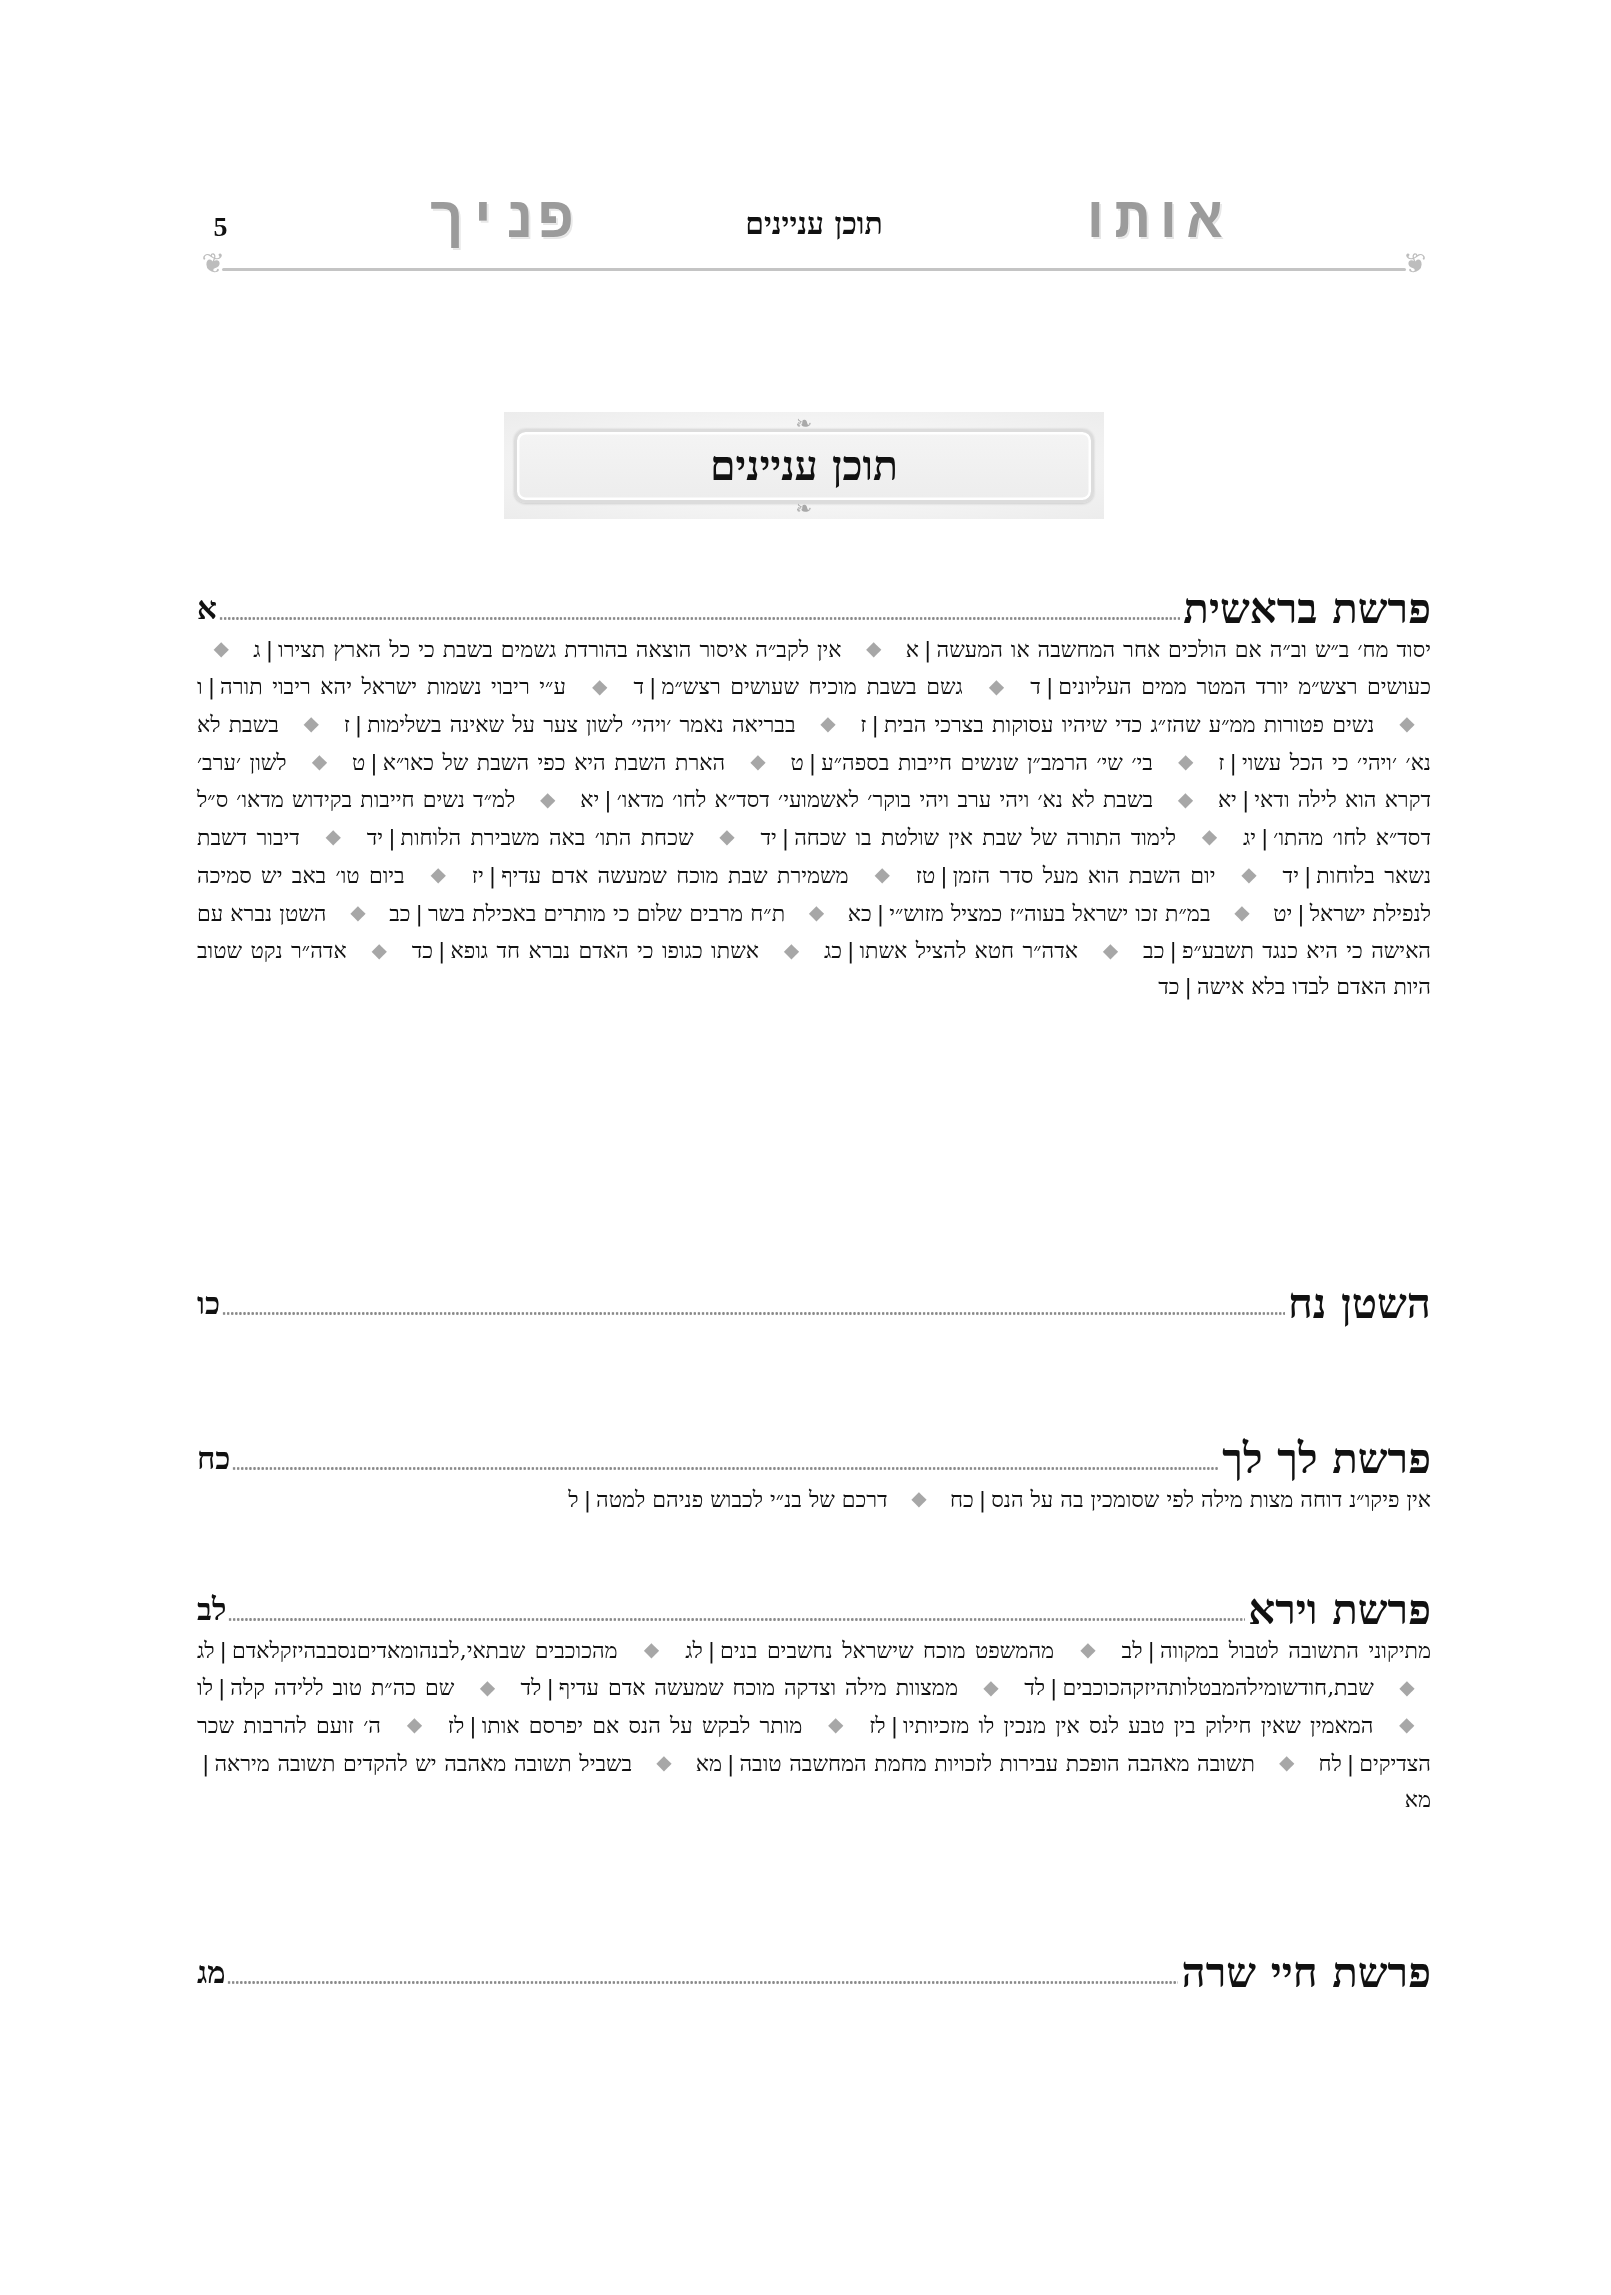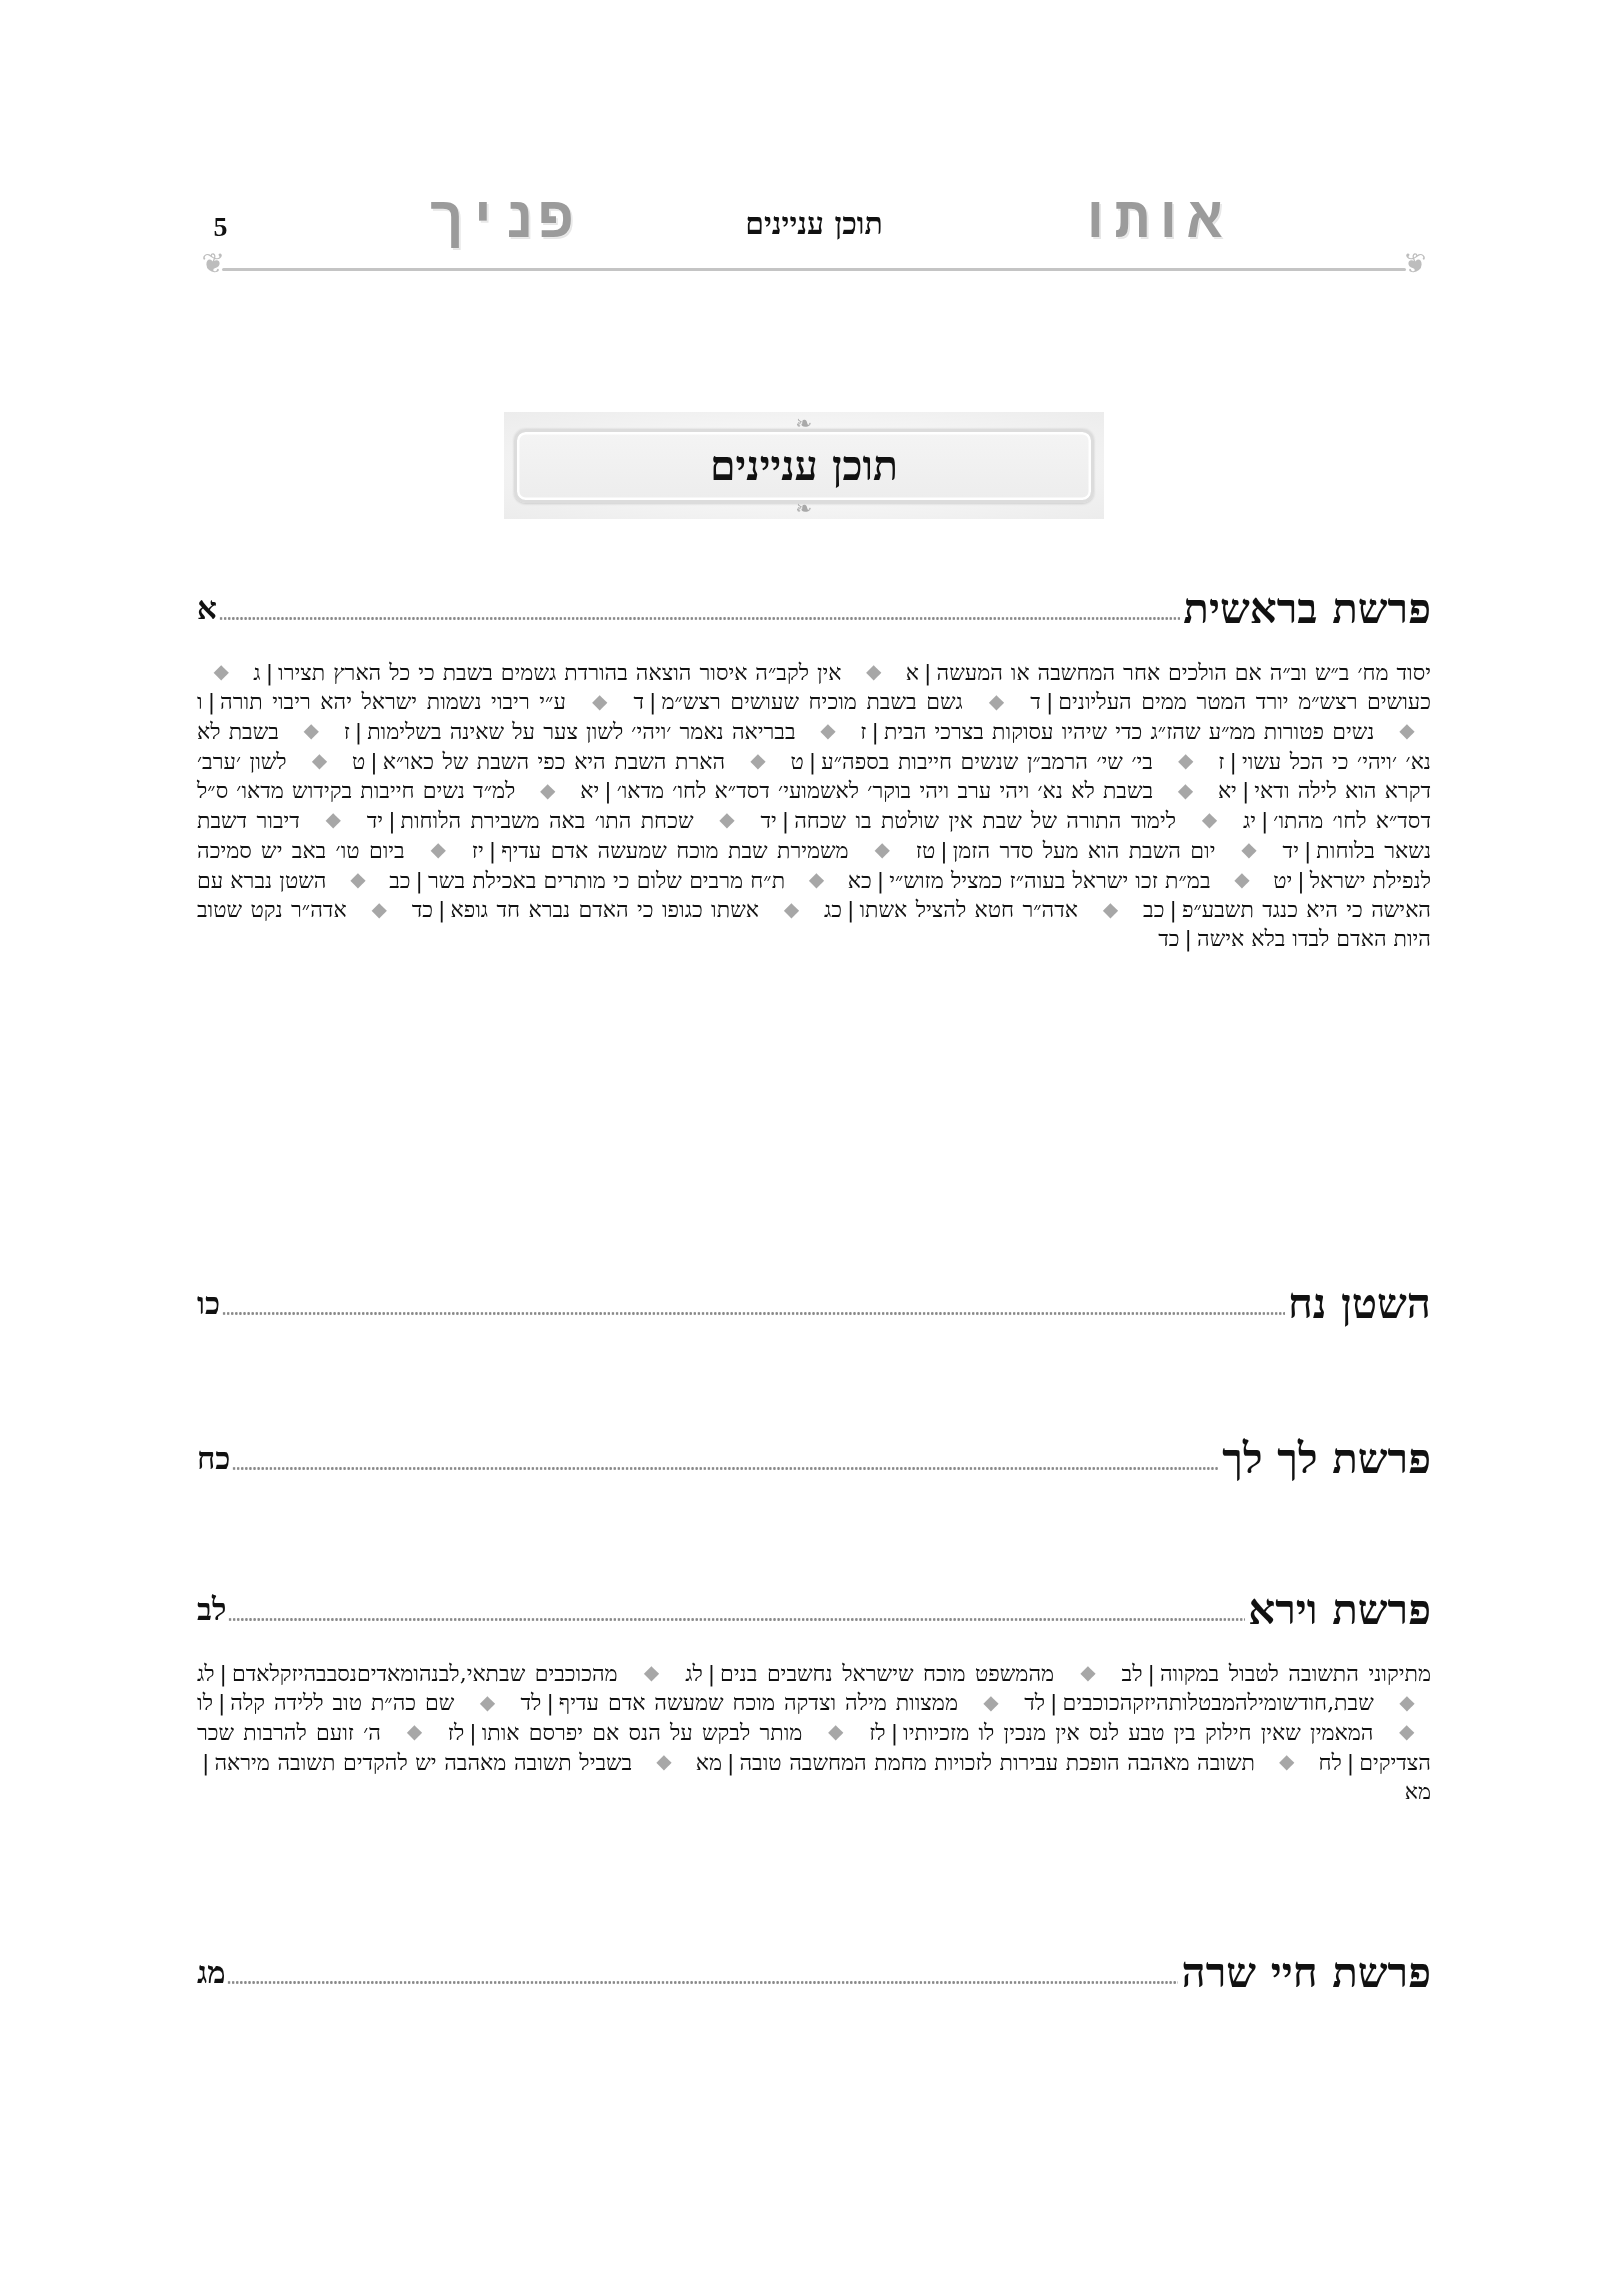--- a/index.html
+++ b/index.html
@@ -163,22 +163,22 @@
       line-height: 41px;
       padding-right: 1.7px;
       white-space: nowrap;
     }
     .entries {
       direction: rtl;
       text-align: justify;
       text-align-last: right;
       font-family: "DejaVu Serif", serif;
       font-size: 22px;
-      line-height: 29px;
-      margin-top: 28px;
+      line-height: 36px;
+      margin-top: 1px;
     }
     .entry {
       white-space: normal;
     }
     .entry-text { }
     .entry-sep {
       display: inline-block;
       margin: 0 5px;
       font-family: "DejaVu Sans", sans-serif;
       color: #111;
@@ -232,20 +232,21 @@
       <span class="sh-page">כו</span>
     </div>
   </div>
 
   <div class="section" style="top:850px;">
     <div class="section-heading">
       <span class="sh-name">פרשת לך לך</span>
       <span class="sh-leader"></span>
       <span class="sh-page">כח</span>
     </div>
+    <div class="entries"><span class="entry"><span class="entry-text">אין פיקו״נ דוחה מצות מילה לפי שסומכין בה על הנס</span><span class="entry-sep">|</span><span class="entry-page">כח</span></span> <span class="diamond">◆</span> <span class="entry"><span class="entry-text">דרכם של בנ״י לכבוש פניהם למטה</span><span class="entry-sep">|</span><span class="entry-page">ל</span></span> </div>
   </div>
 
   <div class="section" style="top:1001px;">
     <div class="section-heading">
       <span class="sh-name">פרשת וירא</span>
       <span class="sh-leader"></span>
       <span class="sh-page">לב</span>
     </div>
     <div class="entries"><span class="entry"><span class="entry-text">מתיקוני התשובה לטבול במקווה</span><span class="entry-sep">|</span><span class="entry-page">לב</span></span> <span class="diamond">◆</span> <span class="entry"><span class="entry-text">מהמשפט מוכח שישראל נחשבים בנים</span><span class="entry-sep">|</span><span class="entry-page">לג</span></span> <span class="diamond">◆</span> <span class="entry"><span class="entry-text">מהכוכבים שבתאי,לבנהומאדיםנסבבהיזקלאדם</span><span class="entry-sep">|</span><span class="entry-page">לג</span></span> <span class="diamond">◆</span> <span class="entry"><span class="entry-text">שבת,חודשומילהמבטלותהיזקהכוכבים</span><span class="entry-sep">|</span><span class="entry-page">לד</span></span> <span class="diamond">◆</span> <span class="entry"><span class="entry-text">ממצוות מילה וצדקה מוכח שמעשה אדם עדיף</span><span class="entry-sep">|</span><span class="entry-page">לד</span></span> <span class="diamond">◆</span> <span class="entry"><span class="entry-text">שם כה״ת טוב ללידה קלה</span><span class="entry-sep">|</span><span class="entry-page">לו</span></span> <span class="diamond">◆</span> <span class="entry"><span class="entry-text">המאמין שאין חילוק בין טבע לנס אין מנכין לו מזכיותיו</span><span class="entry-sep">|</span><span class="entry-page">לז</span></span> <span class="diamond">◆</span> <span class="entry"><span class="entry-text">מותר לבקש על הנס אם יפרסם אותו</span><span class="entry-sep">|</span><span class="entry-page">לז</span></span> <span class="diamond">◆</span> <span class="entry"><span class="entry-text">ה׳ זועם להרבות שכר הצדיקים</span><span class="entry-sep">|</span><span class="entry-page">לח</span></span> <span class="diamond">◆</span> <span class="entry"><span class="entry-text">תשובה מאהבה הופכת עבירות לזכויות מחמת המחשבה טובה</span><span class="entry-sep">|</span><span class="entry-page">מא</span></span> <span class="diamond">◆</span> <span class="entry"><span class="entry-text">בשביל תשובה מאהבה יש להקדים תשובה מיראה</span><span class="entry-sep">|</span><span class="entry-page">מא</span></span> </div>
   </div>

